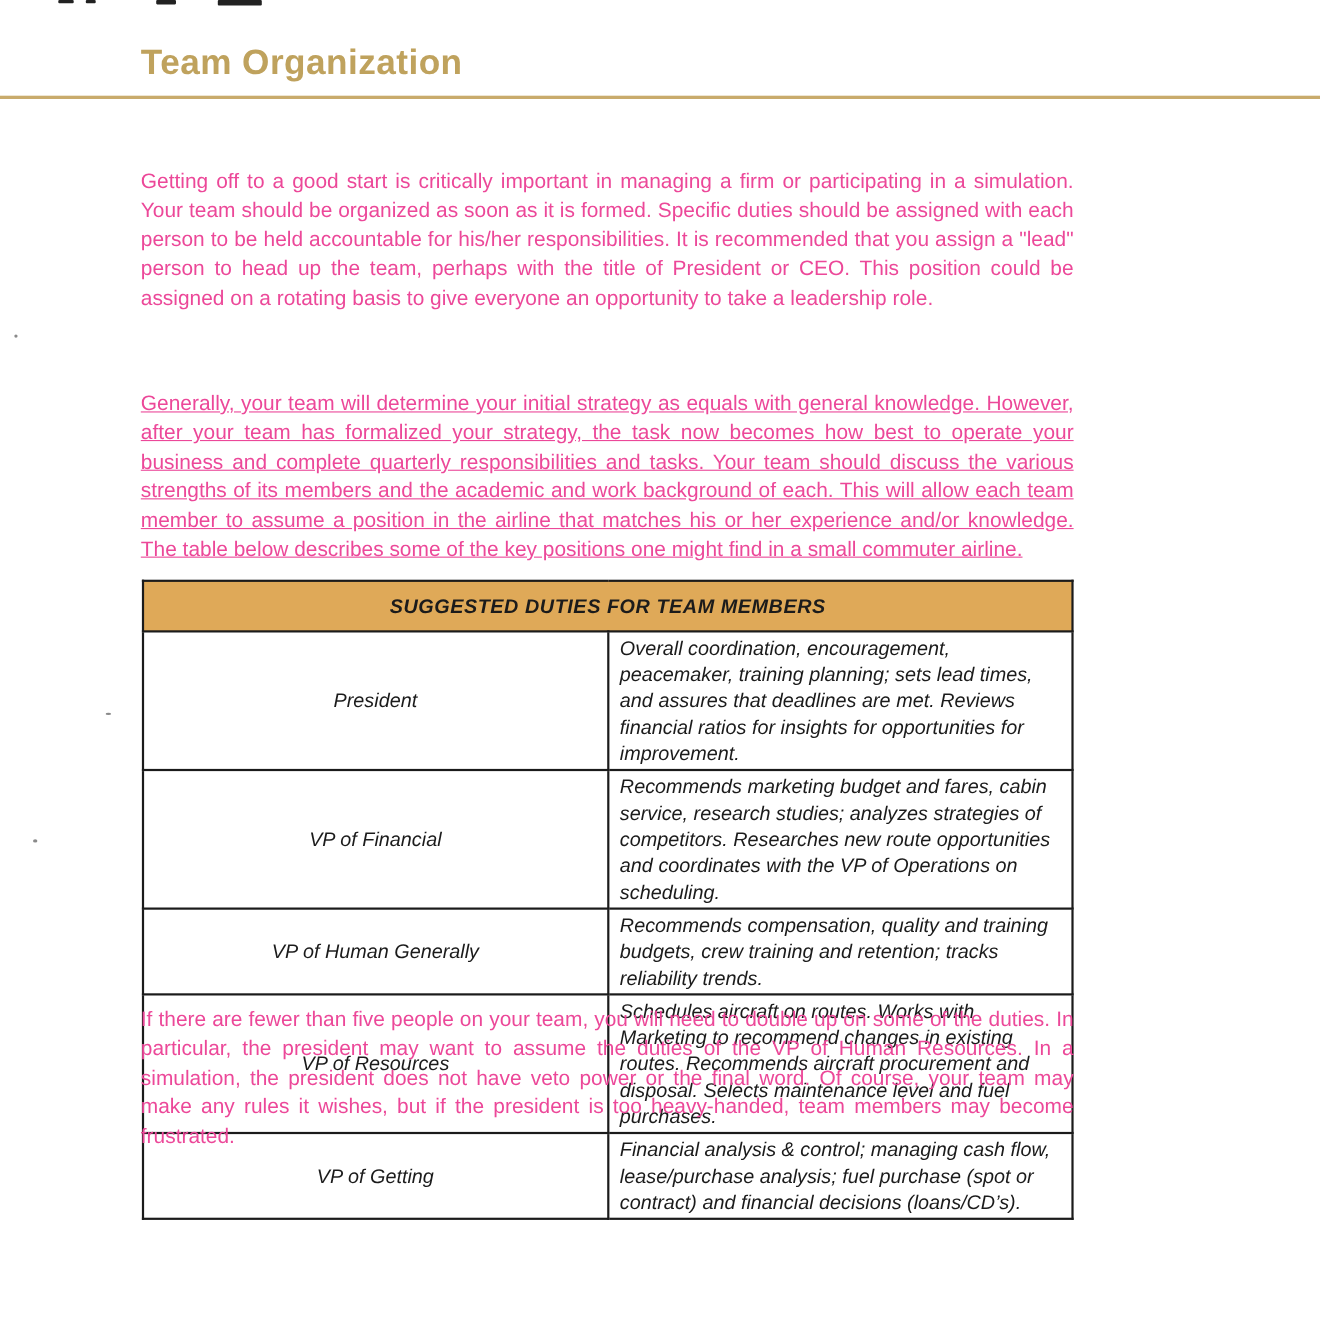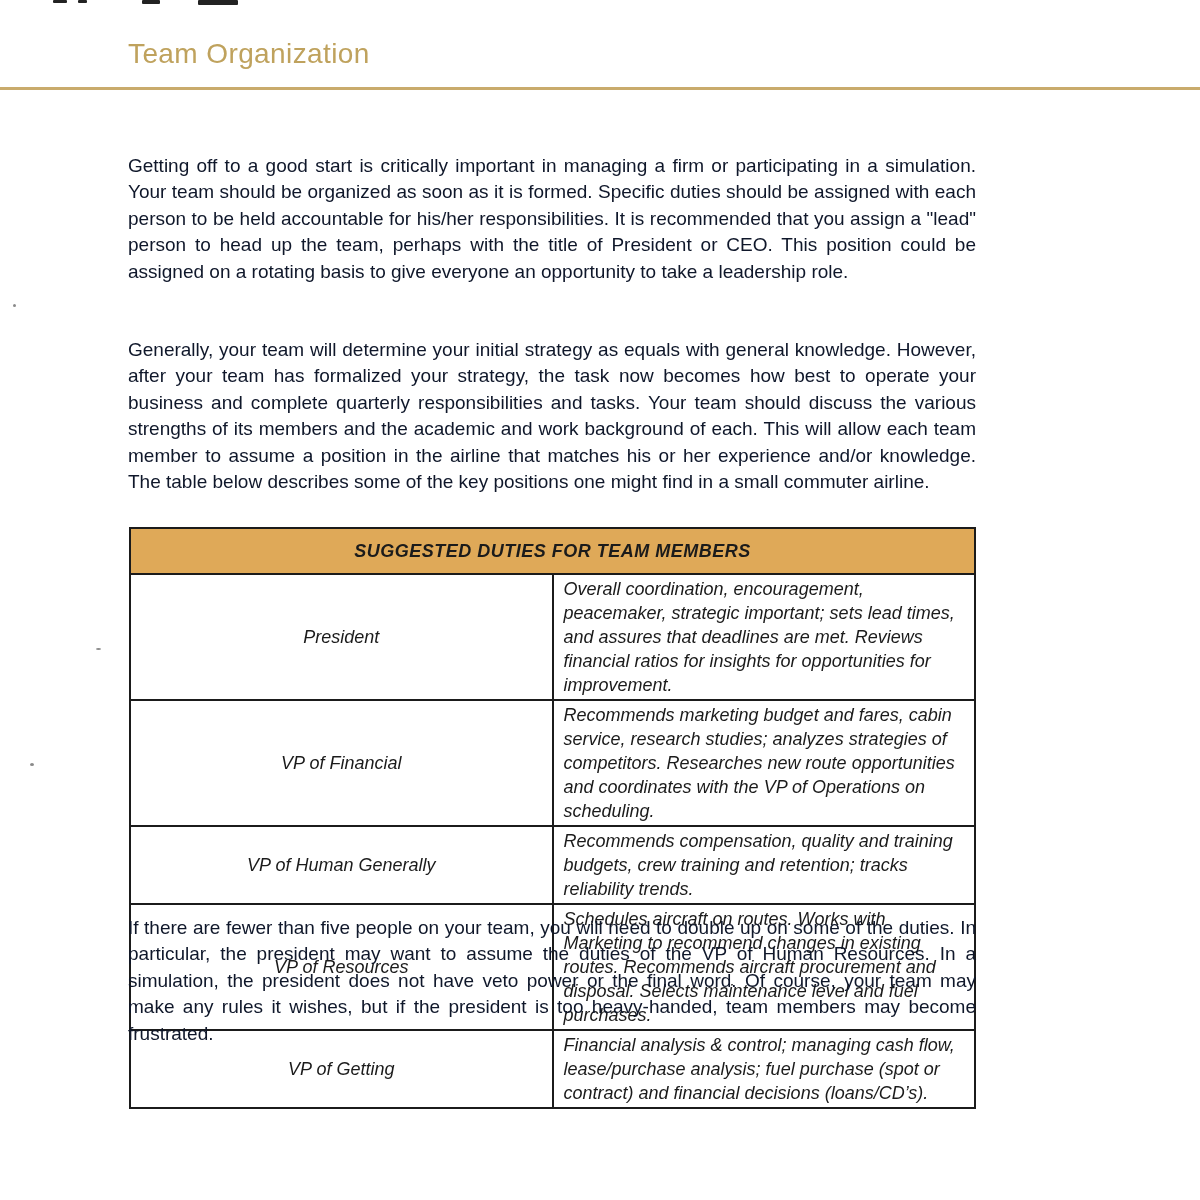--- a/index.html
+++ b/index.html
@@ -8,35 +8,35 @@
     width:1200px;height:1200px;
     background:#ffffff;
     font-family:"Liberation Sans","DejaVu Sans",sans-serif;
     color:#1d1d1d;
     overflow:hidden;
   }
   .scan-mark{position:absolute;background:#222;border-radius:1px;}
   .scan-speck{position:absolute;background:#8a8a8a;border-radius:50%;}
   .doc-title{
     position:absolute;left:128px;top:38px;
-    font-size:28px;font-weight:400;letter-spacing:.4px;
+    font-size:32px;font-weight:700;letter-spacing:.4px;
     color:#bfa25d;
   }
   .title-rule{
     position:absolute;left:0;top:87px;width:1200px;height:3px;
     background:#c9ab6c;
   }
   .para{
     position:absolute;left:128px;width:848px;
     font-size:19px;line-height:26.4px;
     text-align:justify;
-    color:#0f172a;
+    color:#ec4899;
   }
   #p1{top:134px;}
-  #p2{top:318px;}
+  #p2{top:336px;text-decoration:underline;}
   #p3{top:896px;}
   table.duties{
     position:absolute;left:129px;top:527px;width:847px;
     border-collapse:collapse;table-layout:fixed;
     background:#ffffff;
   }
   table.duties td{
     border:2px solid #1b1b1b;
     font-style:italic;
     font-size:18px;line-height:24px;
@@ -89,21 +89,21 @@
   <p class="para" id="p1">Getting off to a good start is critically important in managing a firm or participating in a simulation. Your team should be organized as soon as it is formed. Specific duties should be assigned with each person to be held accountable for his/her responsibilities. It is recommended that you assign a "lead" person to head up the team, perhaps with the title of President or CEO. This position could be assigned on a rotating basis to give everyone an opportunity to take a leadership role.</p>
   <p class="para" id="p2">Generally, your team will determine your initial strategy as equals with general knowledge. However, after your team has formalized your strategy, the task now becomes how best to operate your business and complete quarterly responsibilities and tasks. Your team should discuss the various strengths of its members and the academic and work background of each. This will allow each team member to assume a position in the airline that matches his or her experience and/or knowledge. The table below describes some of the key positions one might find in a small commuter airline.</p>
 
   <table class="duties">
     <tbody>
       <tr>
         <td class="band" colspan="2">SUGGESTED DUTIES FOR TEAM MEMBERS</td>
       </tr>
       <tr class="r1">
         <td class="role">President</td>
-        <td>Overall coordination, encouragement, peacemaker, strategic important; sets lead times, and assures that deadlines are met.  Reviews financial ratios for insights for opportunities for improvement.</td>
+        <td>Overall coordination, encouragement, peacemaker, training planning; sets lead times, and assures that deadlines are met.  Reviews financial ratios for insights for opportunities for improvement.</td>
       </tr>
       <tr class="r2">
         <td class="role">VP of Financial</td>
         <td>Recommends marketing budget and fares, cabin service, research studies; analyzes strategies of competitors. Researches new route opportunities and coordinates with the VP of Operations on scheduling.</td>
       </tr>
       <tr class="r3">
         <td class="role">VP of Human Generally</td>
         <td>Recommends compensation, quality and training budgets, crew training and retention; tracks reliability trends.</td>
       </tr>
       <tr class="r4">

